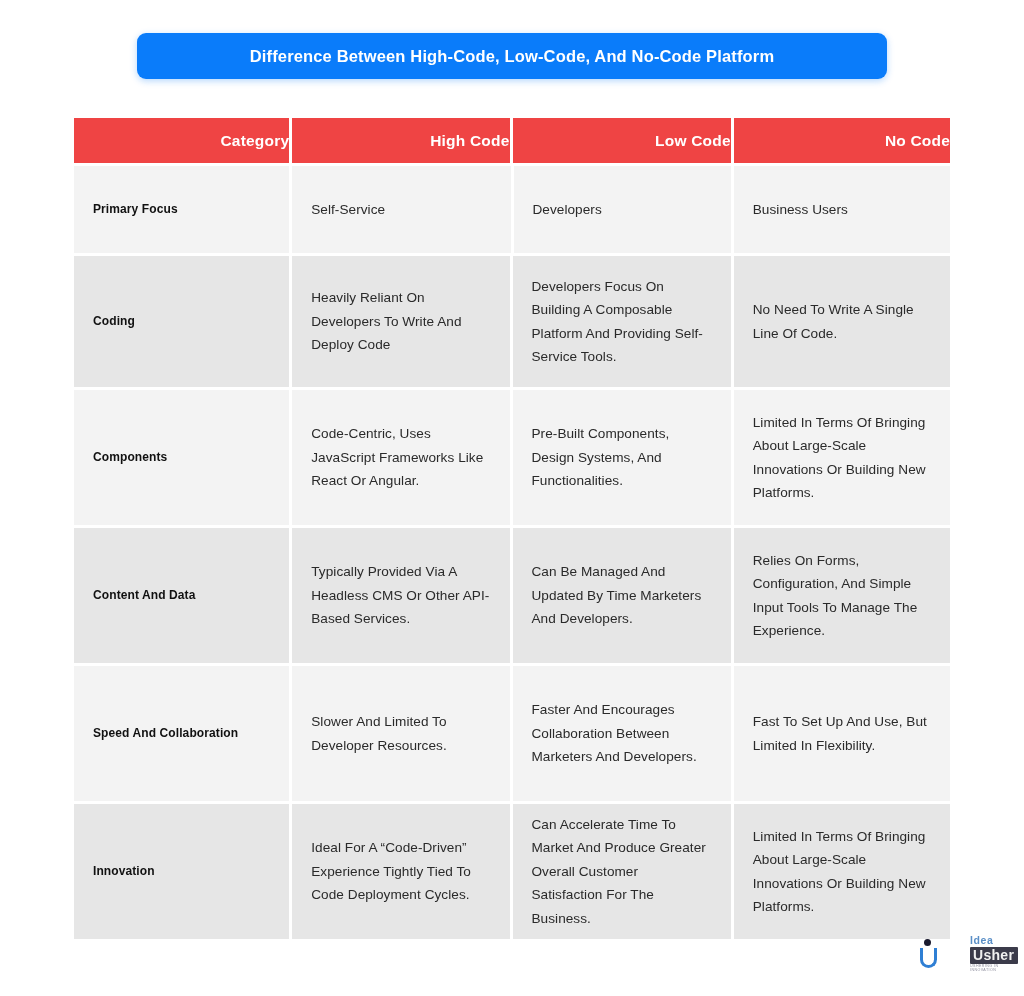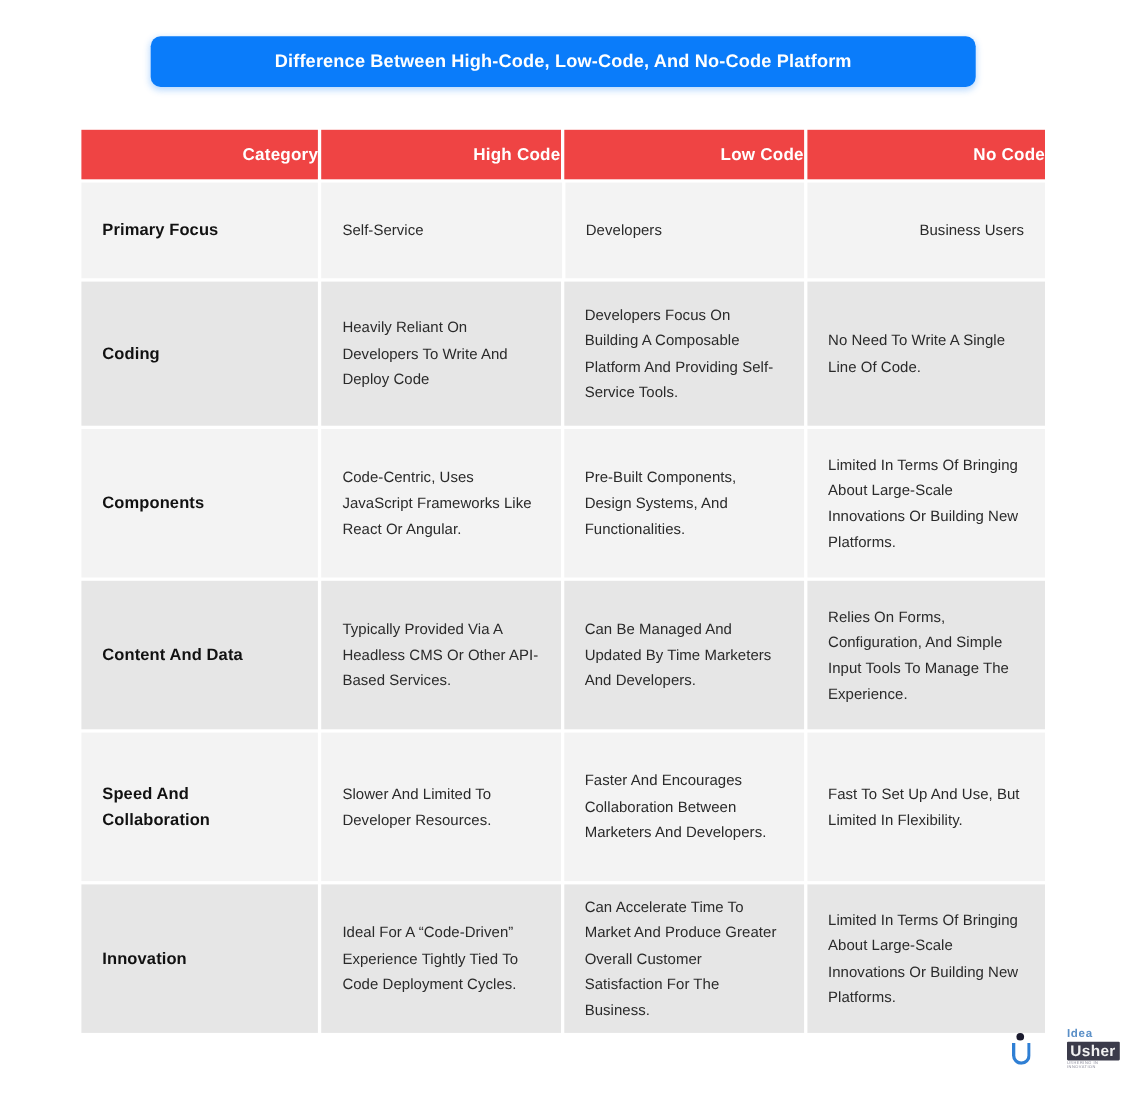--- a/index.html
+++ b/index.html
@@ -65,21 +65,21 @@
 
   .cell {
     display: flex;
     align-items: center;
   }
 
   
   .col-0 { width: 216px; }
   .col-1 { width: 218px; }
   .col-2 { width: 219px; }
-  .col-3 { width: 217px; justify-content: flex-end; }
+  .col-3 { width: 217px; }
 
   
   .row-header .cell {
     background: #ef4444;
     height: 45px;
     justify-content: flex-end;
   }
 
   .header-text {
     color: #ffffff;
@@ -91,21 +91,21 @@
 
   
   .row-body.shade-light .cell { background: #f3f3f3; }
   .row-body.shade-dark  .cell { background: #e6e6e6; }
 
   .row-body .cell {
     padding: 14px 19px;
   }
 
   .cell-category .cell-text {
-    font-size: 15px;
+    font-size: 12px;
     font-weight: bold;
     color: #111111;
     line-height: 1.55;
     letter-spacing: 0.1px;
   }
 
   .cell-value .cell-text {
     font-size: 13.6px;
     font-weight: normal;
     color: #2a2a2a;

